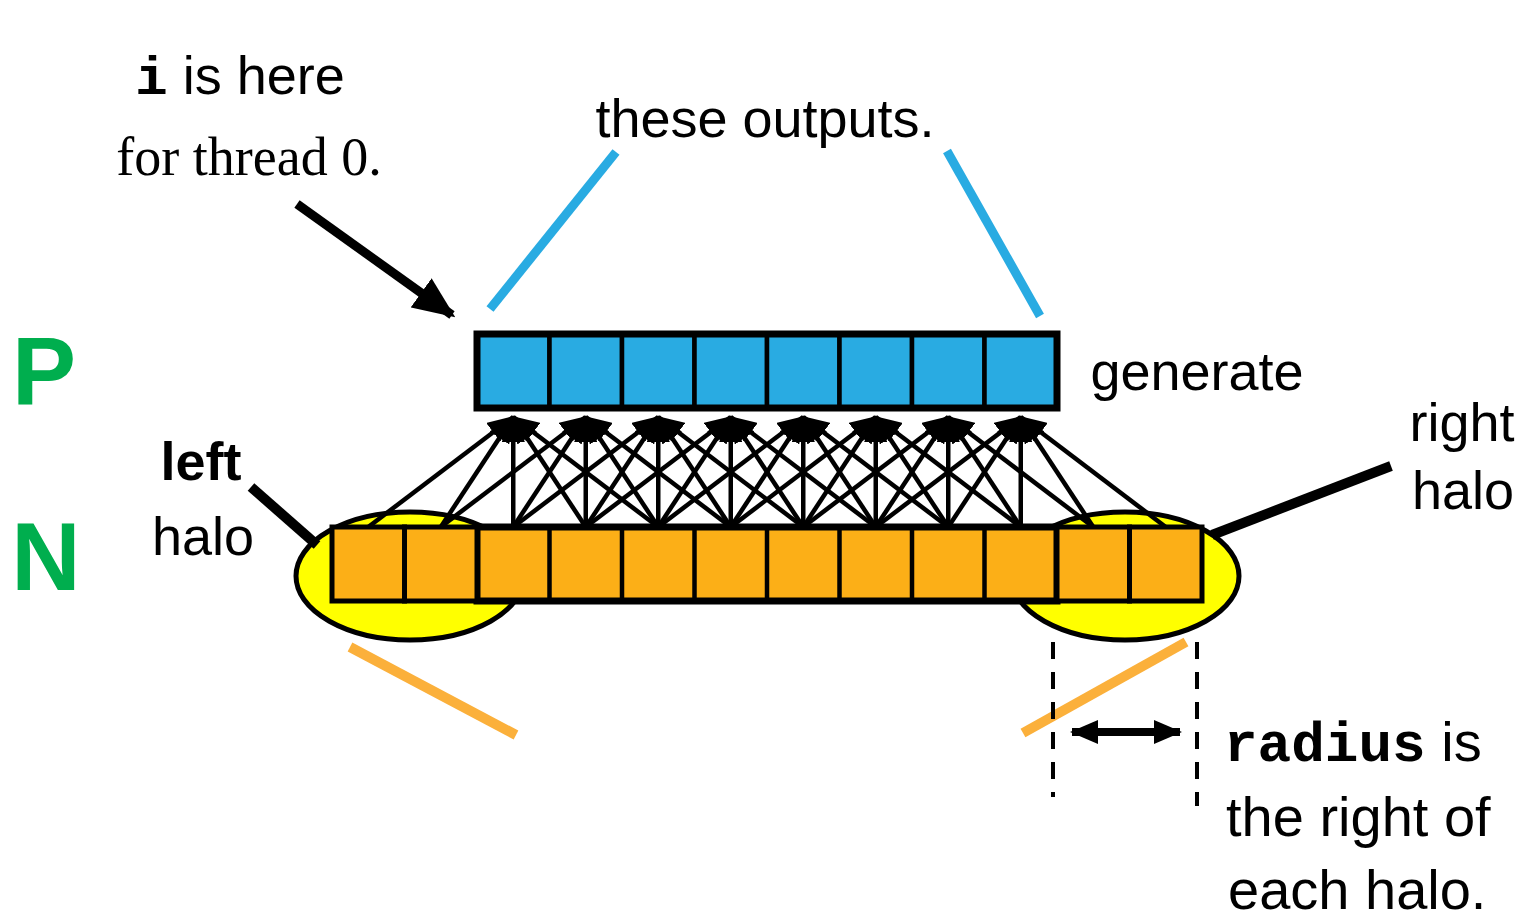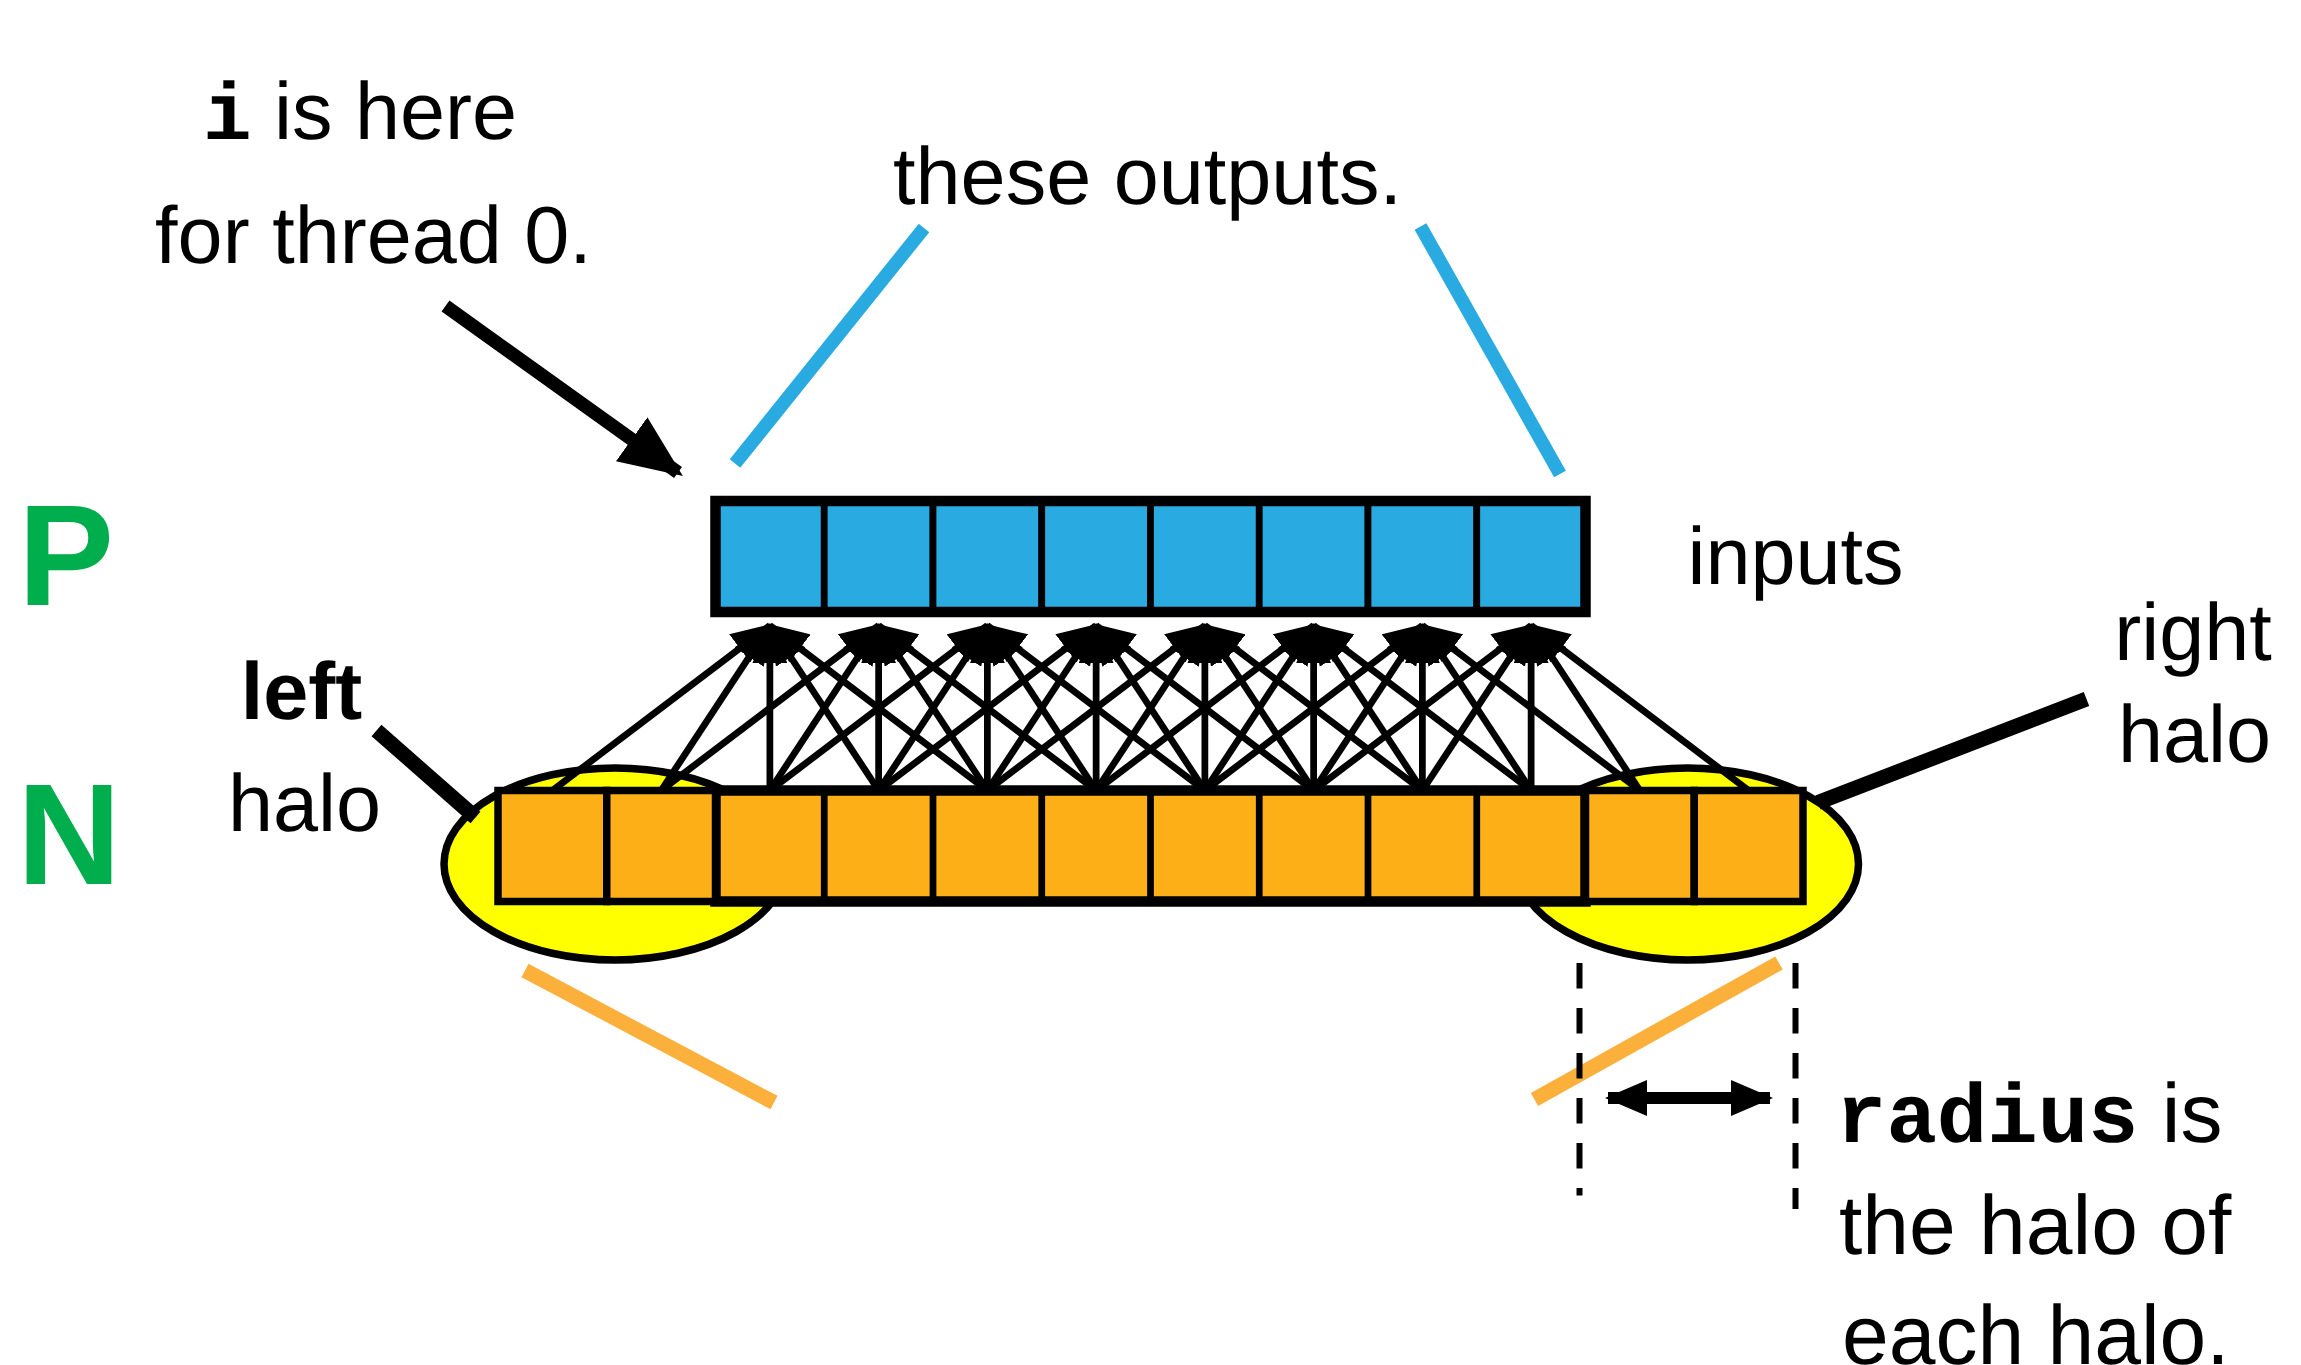--- a/index.html
+++ b/index.html
@@ -100,32 +100,32 @@
       <line x1="251" y1="487" x2="317" y2="545" stroke="#000" stroke-width="10"></line>
       <line x1="1212" y1="535" x2="1391" y2="466" stroke="#000" stroke-width="10"></line>
       <line x1="350" y1="647" x2="516" y2="735" stroke="#FBB03B" stroke-width="10"></line>
       <line x1="1023" y1="733" x2="1186" y2="642" stroke="#FBB03B" stroke-width="10"></line>
       <line x1="1053" y1="642" x2="1053" y2="797" stroke="#000" stroke-width="4" stroke-dasharray="17 13"></line>
       <line x1="1197" y1="642" x2="1197" y2="806" stroke="#000" stroke-width="4" stroke-dasharray="17 13"></line>
       <line x1="1072" y1="732" x2="1180" y2="732" stroke="#000" stroke-width="8" marker-start="url(#mDbl)" marker-end="url(#mDbl)"></line>
     </svg>
 
   <div class="lbl" style="left:240px;top:77px;"><span class="code">i</span><span> is here</span></div>
-  <div class="lbl" style="left:249px;top:157px;">for thread 0.</div>
+  <div class="lbl" style="left:249px;top:157px;font-family:Liberation Serif, serif;">for thread 0.</div>
 
   <div class="lbl" style="left:765px;top:118px;">these outputs.</div>
 
   <div class="axisLetter" id="p-letter" style="left: 44px; top: 371px; color: rgb(0, 174, 78);">P</div>
   <div class="axisLetter" id="n-letter" style="left: 46px; top: 557px; color: rgb(0, 174, 78);">N</div>
 
-  <div class="lbl" style="left:1197px;top:371px;">inputs</div>
+  <div class="lbl" style="left:1197px;top:371px;">generate</div>
 
   <div class="lbl" style="left:201px;top:461px;font-weight:bold;">left</div>
   <div class="lbl" style="left:203px;top:536px;">halo</div>
 
   <div class="lbl" style="left:1462px;top:422px;">right</div>
   <div class="lbl" style="left:1463px;top:490px;">halo</div>
 
 
   <div class="lbl big la" style="left:1224px;top:744px;"><span class="code">radius</span><span> is</span></div>
-  <div class="lbl big la" style="left:1226px;top:817px;">the halo of</div>
+  <div class="lbl big la" style="left:1226px;top:817px;">the right of</div>
   <div class="lbl big la" style="left:1228px;top:890px;">each halo.</div>
 </div>
 
 </body></html>

